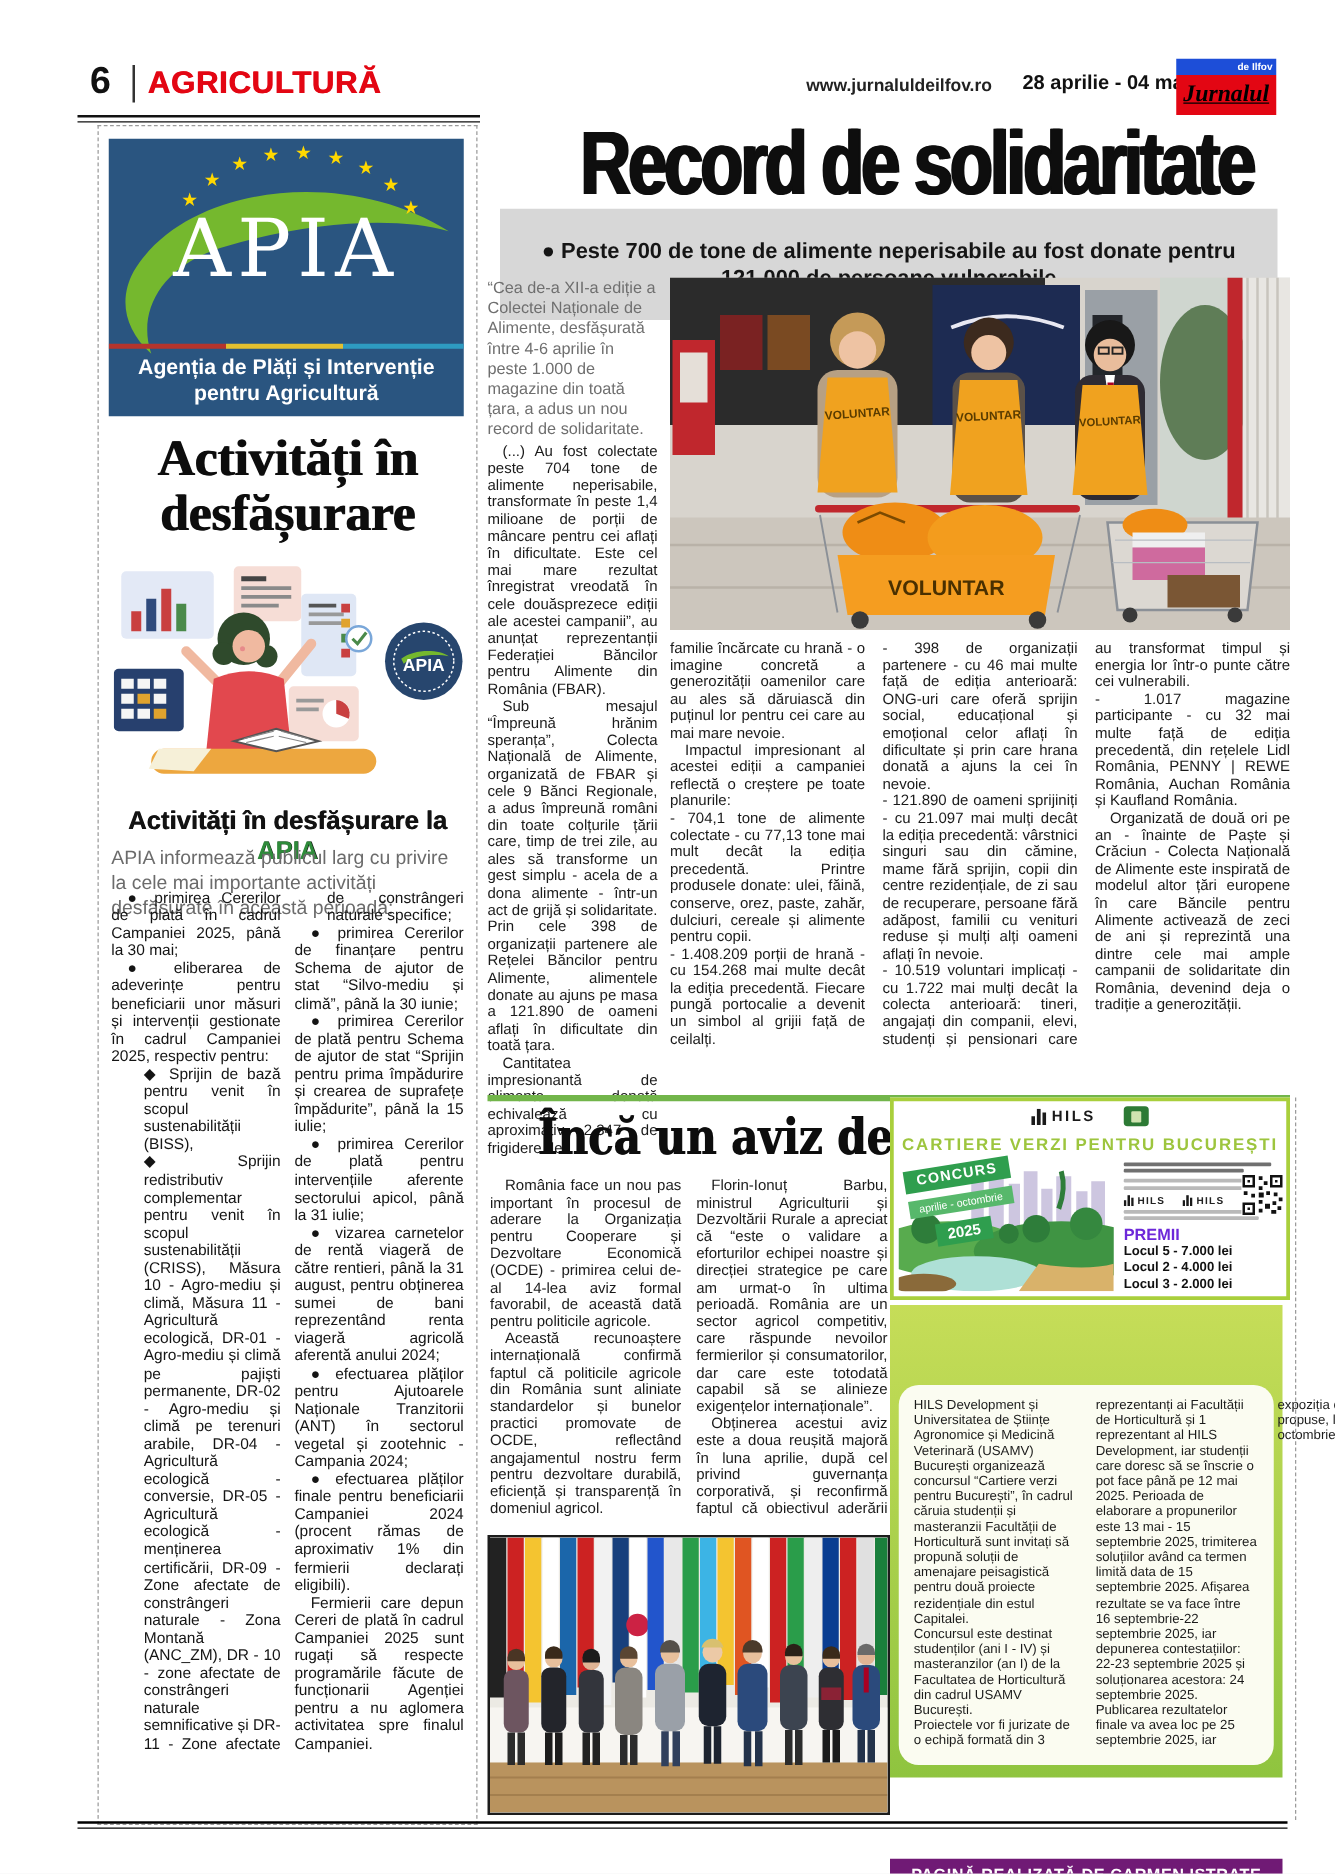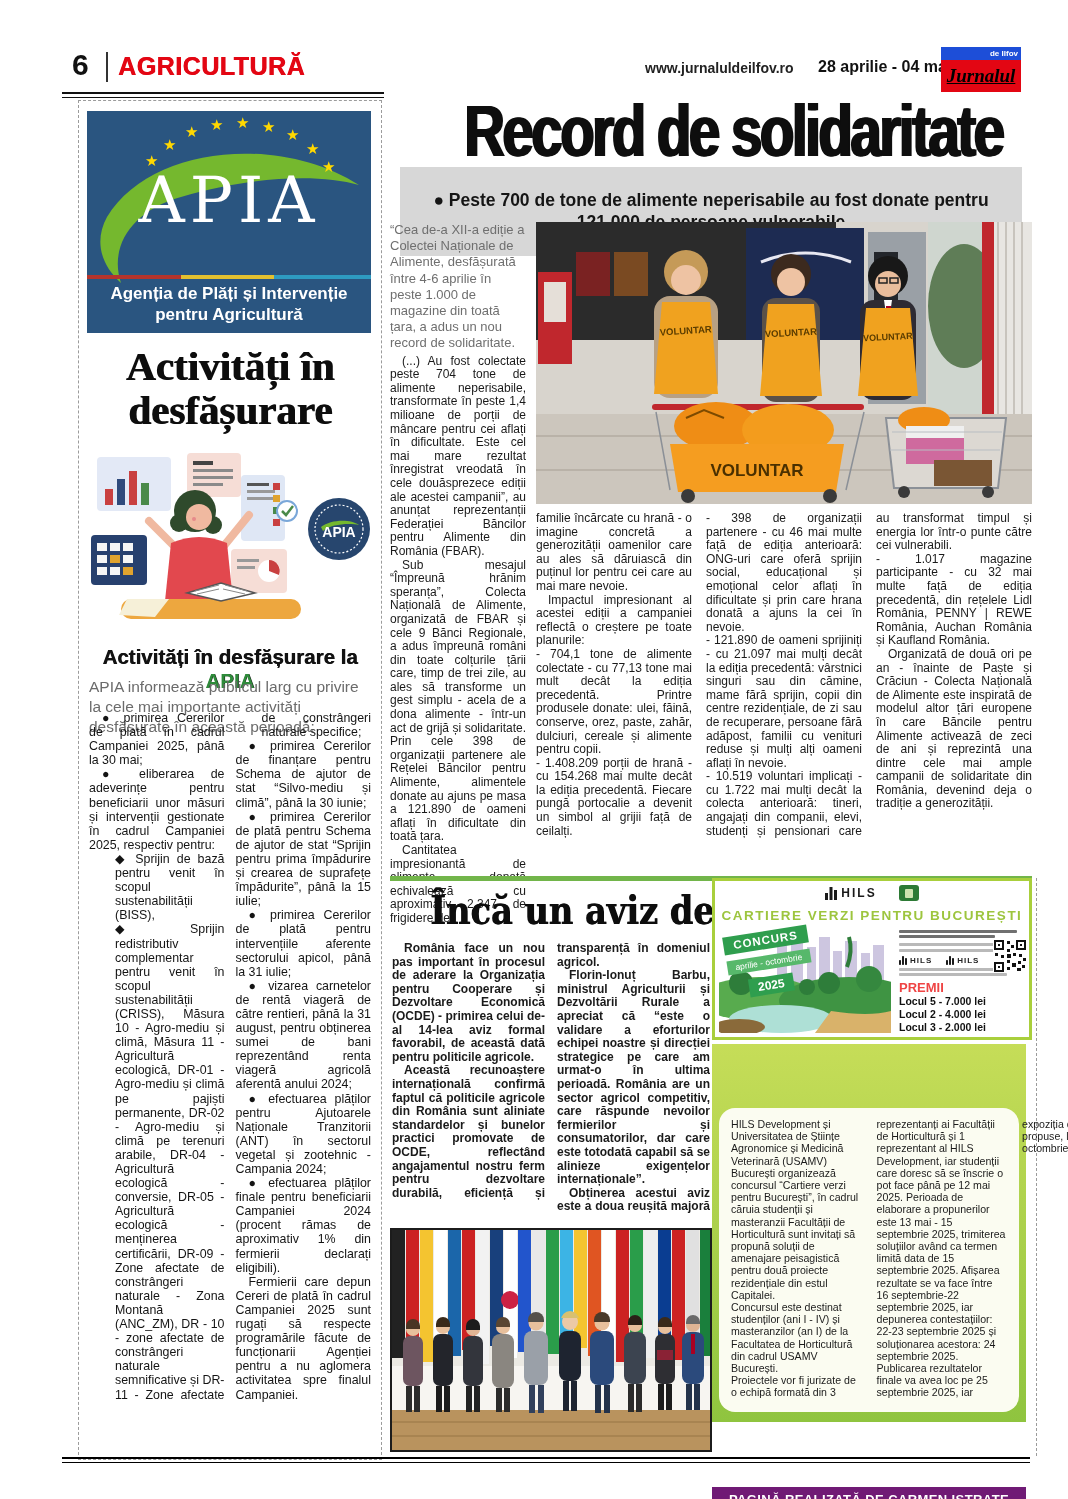--- a/index.html
+++ b/index.html
@@ -61,21 +61,21 @@
   .photo-main{left:536px;top:222px;width:496px;height:282px;}
   .body3{left:536px;top:512px;width:496px;height:360px;column-count:3;column-gap:14px;}
   .body3 p.ind{text-indent:12px;}
   .green-rule{left:390px;top:876px;width:642px;height:5px;background:#72b54a;}
 
   
   .aviz-headline{left:388px;top:886px;width:326px;text-align:center;white-space:nowrap;}
   .aviz-headline span{display:inline-block;transform:scaleX(.84);transform-origin:center;
                       font-family:"DejaVu Serif","Liberation Serif",serif;font-weight:bold;font-size:40px;
                       color:#0d0d0d;text-shadow:1px 0 0 #0d0d0d;}
-  .aviz-body{left:392px;top:942px;width:318px;height:278px;column-count:2;column-gap:12px;font-weight:bold;}
+  .aviz-body{left:392px;top:942px;width:318px;height:278px;column-count:2;column-gap:12px;}
   .aviz-body p{text-indent:12px;}
   .photo-flags{left:390px;top:1228px;width:318px;height:220px;border:2px solid #1c1c1c;}
 
   
   .hils-ad{left:712px;top:878px;width:314px;height:156px;border:3px solid #a9cf3c;background:#fff;overflow:hidden;}
   .hils-logo-row{position:absolute;left:0;top:4px;width:100%;display:flex;justify-content:center;gap:22px;align-items:center;}
   .hils-logo{display:flex;align-items:center;gap:4px;font-weight:bold;font-size:12px;letter-spacing:2px;color:#1a1a1a;}
   .usamv{width:20px;height:16px;background:#2d7a35;border-radius:3px;display:flex;align-items:center;justify-content:center;}
   .usamv i{display:block;width:8px;height:9px;background:#cfe3b0;border-radius:1px;}
   .hils-title{position:absolute;left:0;top:27px;width:100%;text-align:center;color:#9dc53e;
@@ -85,21 +85,21 @@
   .ribbon2{position:absolute;left:12px;top:74px;background:#57b86b;color:#fff;font-size:8.5px;
            padding:2px 8px;transform:rotate(-9deg);}
   .ribbon3{position:absolute;left:34px;top:95px;background:#2f9e4e;color:#fff;font-weight:bold;font-size:12px;
            padding:2px 9px;transform:rotate(-9deg);}
   .park{position:absolute;left:4px;top:44px;}
   .ad-right{position:absolute;left:184px;top:46px;width:124px;}
   .ph{height:3px;background:#b9b9b9;margin:2.5px 0;border-radius:1px;}
   .ph.dark{background:#707070;}
   .mini-logos{display:flex;gap:14px;margin:4px 0 3px;}
   .mini-logo{display:flex;align-items:center;gap:3px;font-weight:bold;font-size:8px;letter-spacing:1px;color:#222;}
-  .premii-title{color:#ef4444;font-weight:bold;font-size:13px;margin-top:4px;}
+  .premii-title{color:#6d28d9;font-weight:bold;font-size:13px;margin-top:4px;}
   .premii-line{font-weight:bold;font-size:10.5px;line-height:13px;color:#111;}
   .qr{position:absolute;right:2px;top:58px;}
 
   
   .concurs{left:712px;top:1044px;width:314px;height:378px;background:linear-gradient(180deg,#c6dd58,#8fc43f);}
   .concurs-title{position:absolute;left:0;top:6px;width:100%;text-align:center;font-weight:bold;font-size:25px;
                  line-height:1.12;color:#101010;
                  text-shadow:0 1px 0 #fff,0 -1px 0 #fff,1px 0 0 #fff,-1px 0 0 #fff,1px 0 0 #101010;}
   .concurs-box{position:absolute;left:7px;top:64px;width:276px;height:284px;background:#fbfcf1;border-radius:16px;
                padding:10px 12px;column-count:2;column-gap:15px;font-size:10.6px;line-height:12.2px;color:#1b1b1b;}

